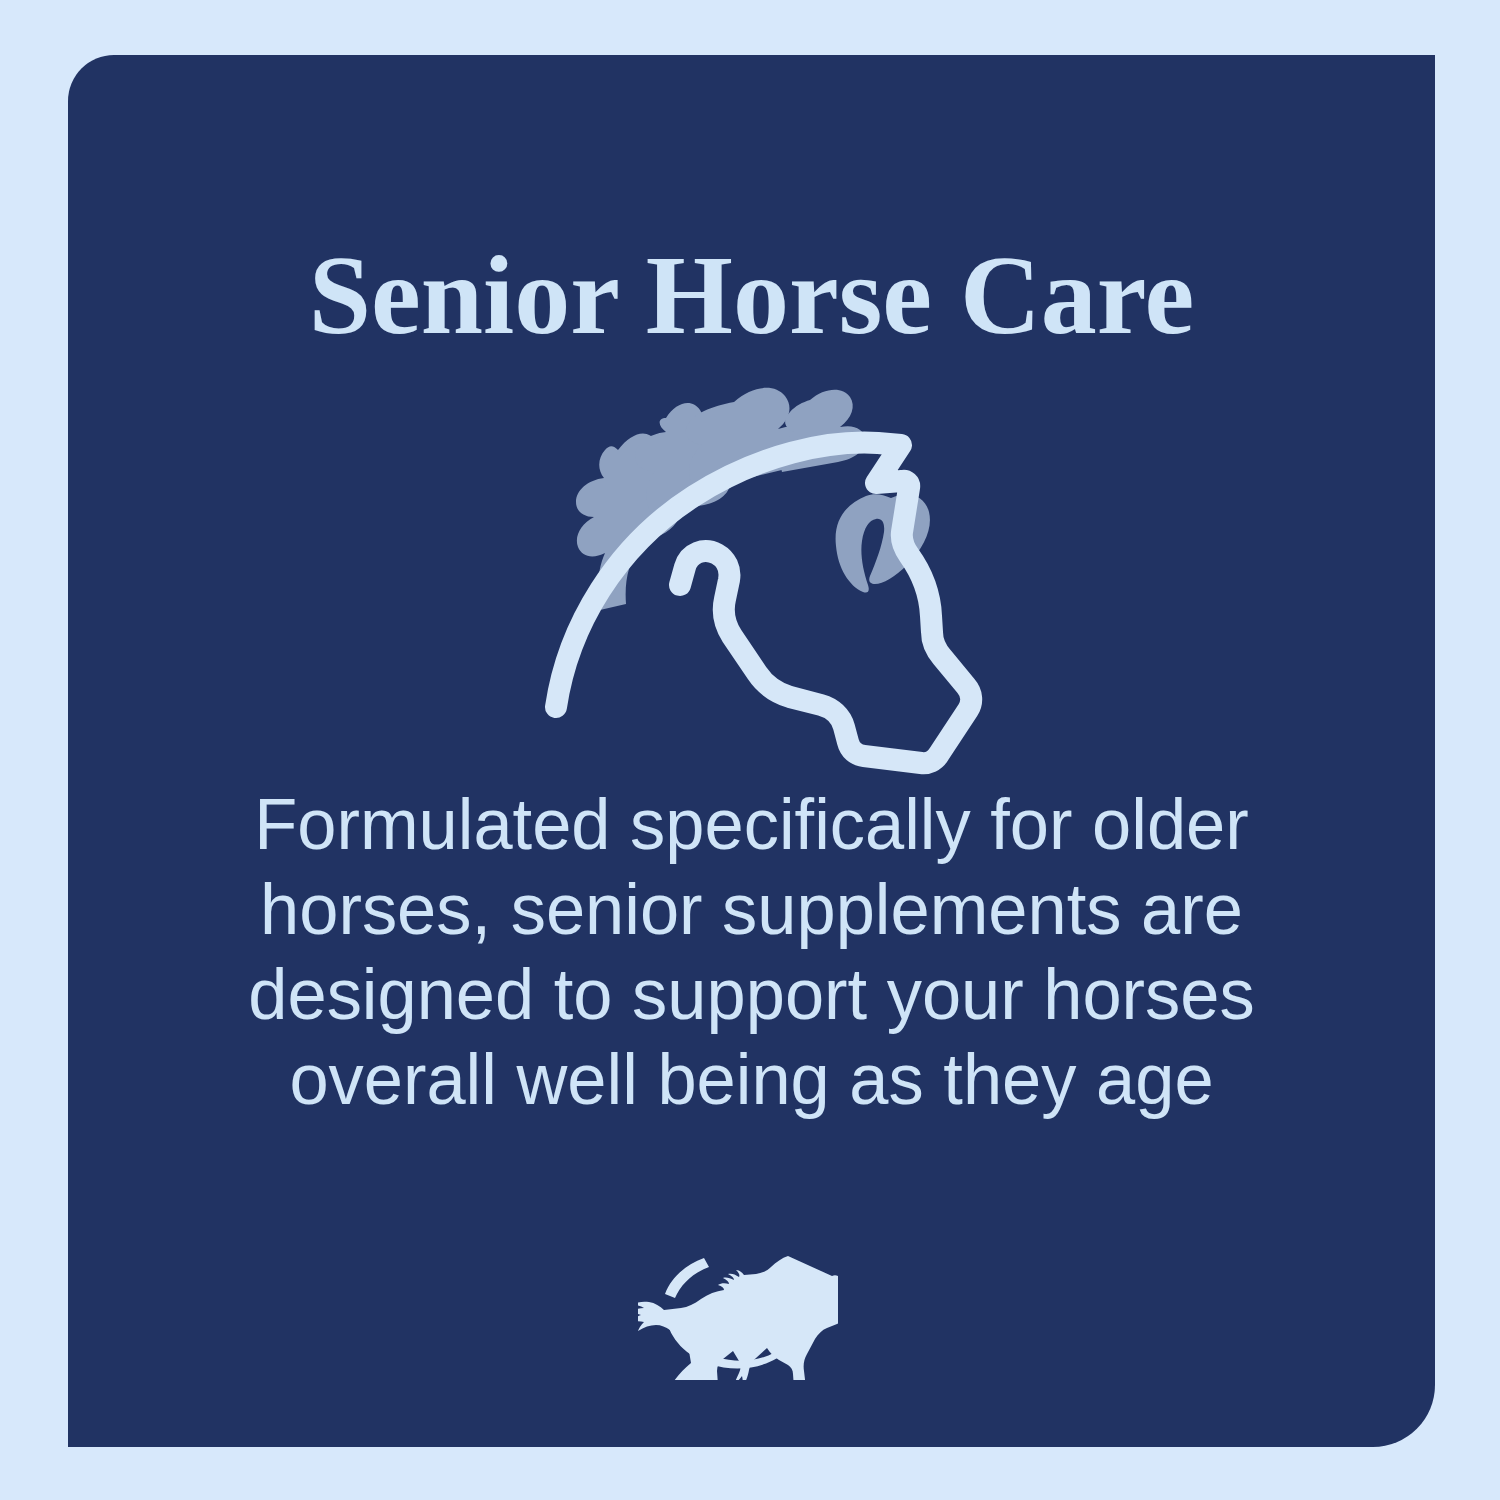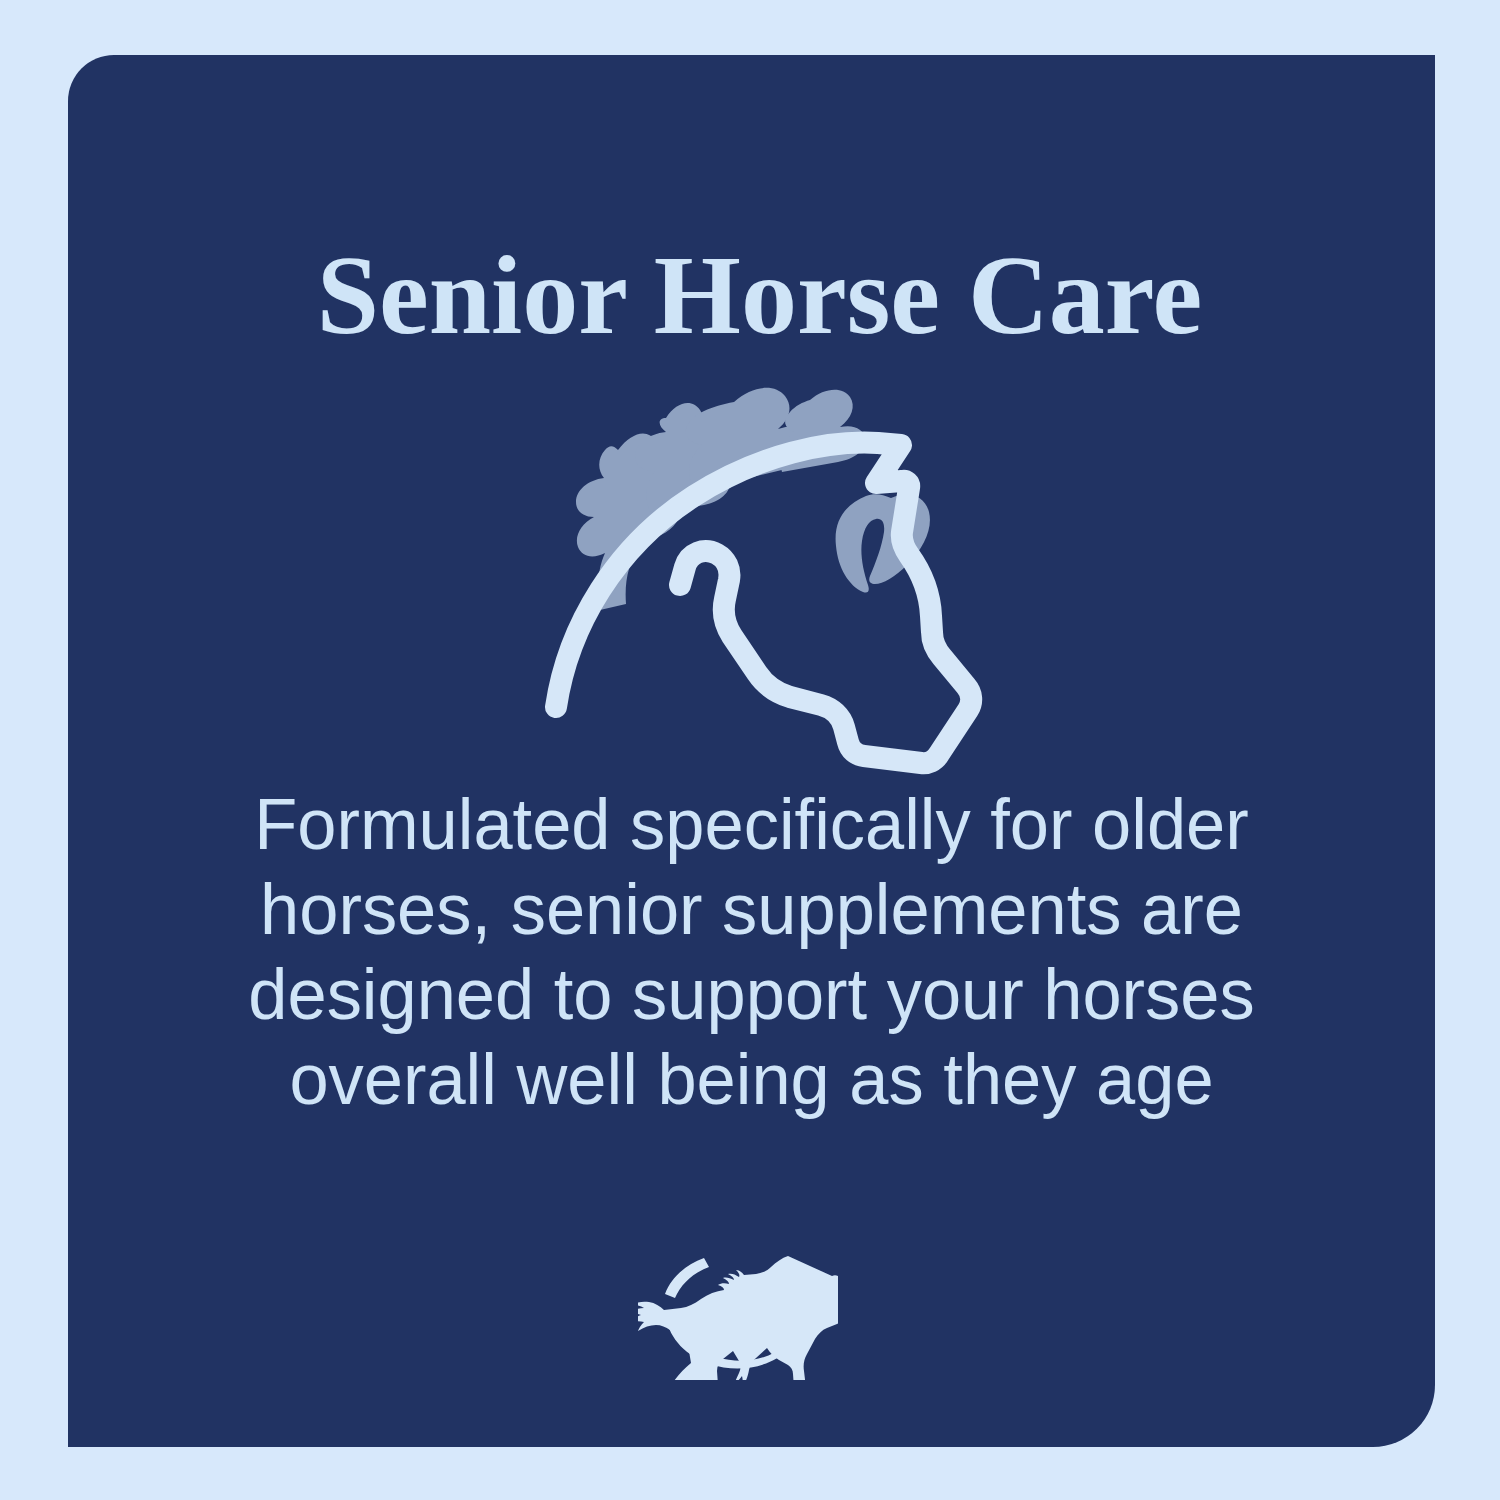--- a/index.html
+++ b/index.html
@@ -43,21 +43,20 @@
     top: 184px;
     width: 1367px;
     text-align: center;
     font-family: "Liberation Serif", "DejaVu Serif", serif;
     font-size: 112px;
     line-height: 1.0;
     font-weight: 700;
     color: #cfe4f7;
     letter-spacing: 0px;
     white-space: nowrap;
-    padding-left: 8px;
   }
 
   
   .head-art {
     position: absolute;
     left: 430px;
     top: 325px;
     width: 520px;
     height: 400px;
   }

